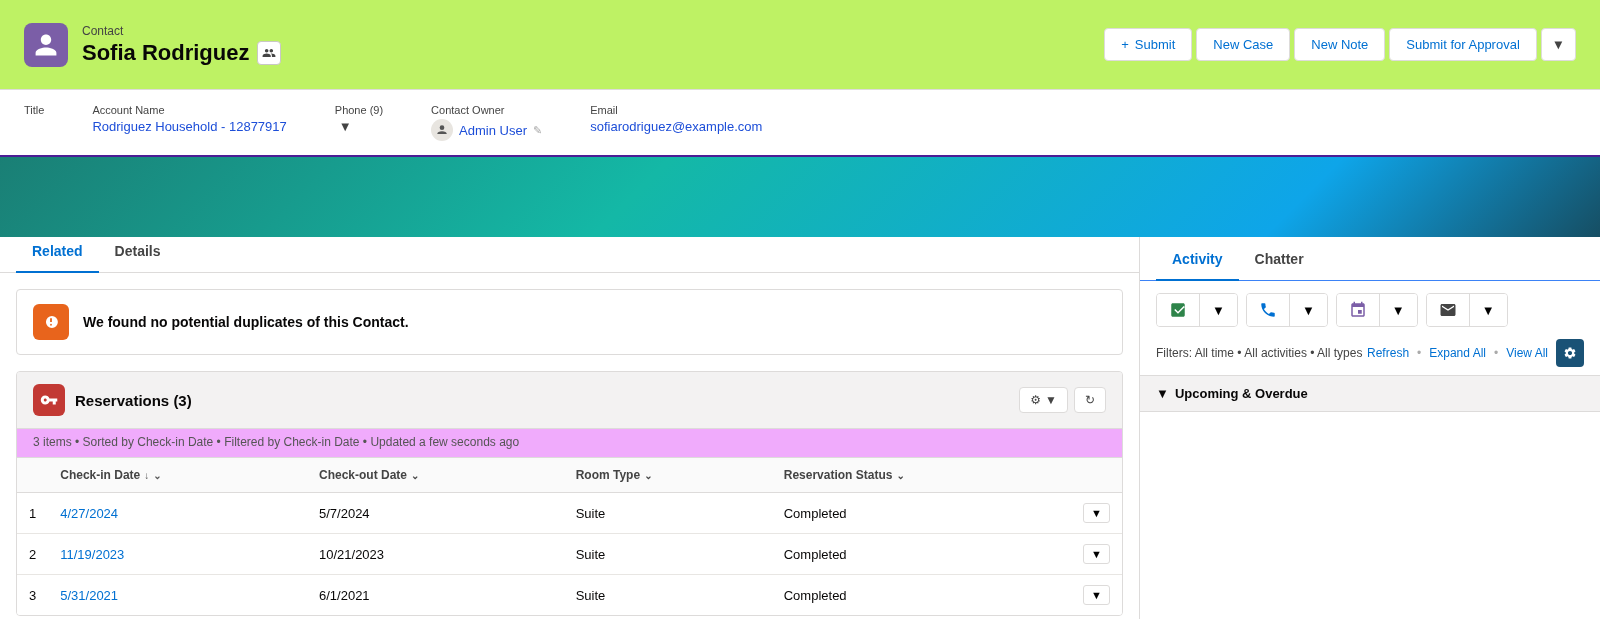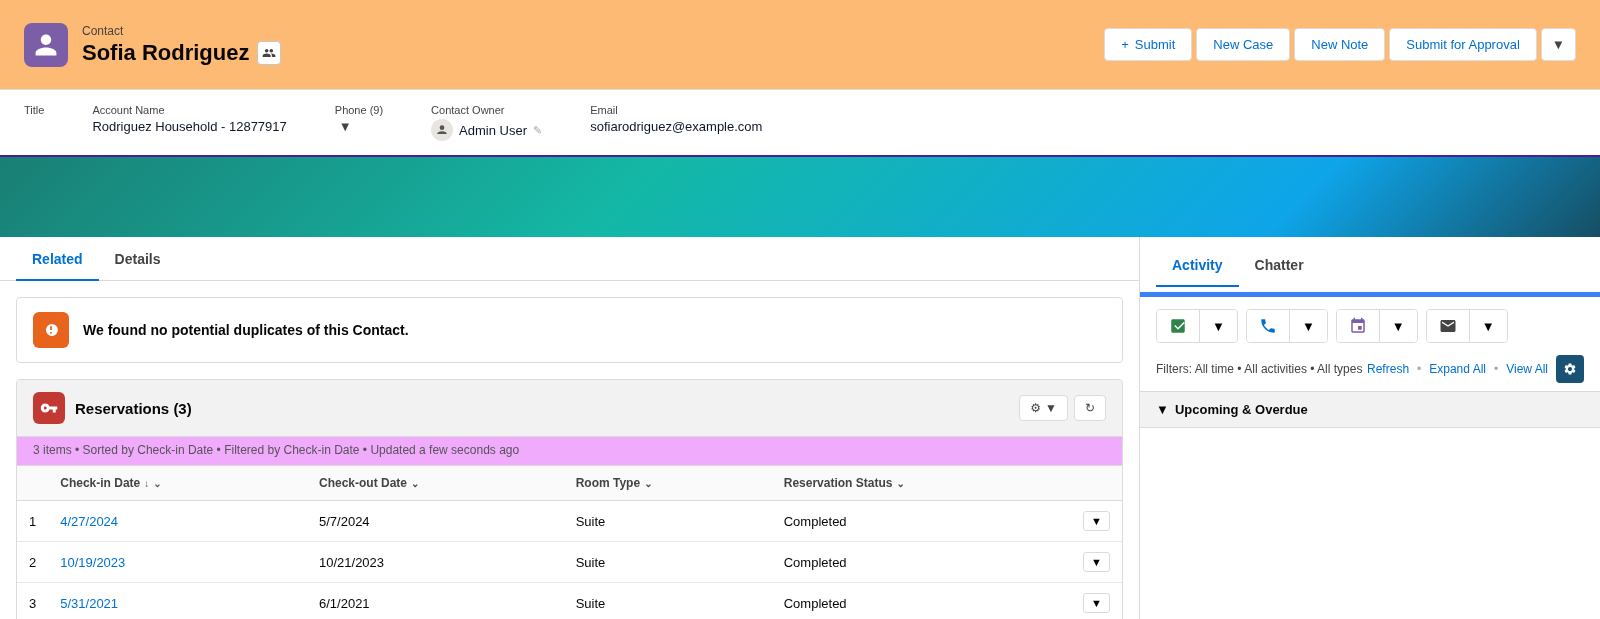--- a/index.html
+++ b/index.html
@@ -1,20 +1,20 @@
 <!DOCTYPE html>
 <html><head>
   <meta charset="utf-8">
   <style>
     * { box-sizing: border-box; margin: 0; padding: 0; }
     body { font-family: 'Salesforce Sans', Arial, sans-serif; font-size: 13px; background: #f3f3f3; }
 
     
     .header {
-      background: #fdba74;
+      background: #bef264;
       border-bottom: 1px solid #dddbda;
       padding: 12px 24px;
       display: flex;
       align-items: center;
       justify-content: space-between;
       min-height: 90px;
     }
     .header-left {
       display: flex;
       align-items: center;
@@ -80,21 +80,21 @@
       background: #fff;
       border-bottom: 2px solid #4c1d95;
       padding: 14px 24px;
       display: flex;
       gap: 48px;
       align-items: flex-start;
     }
     .field-group { display: flex; flex-direction: column; gap: 3px; }
     .field-label { font-size: 11px; color: #444; font-weight: 400; }
     .field-value { font-size: 13px; color: #080707; }
-    .field-link { color: #0f172a; text-decoration: none; cursor: pointer; }
+    .field-link { color: #1d4ed8; text-decoration: none; cursor: pointer; }
     .phone-row { display: flex; align-items: center; gap: 4px; }
     .owner-row { display: flex; align-items: center; gap: 6px; }
     .owner-avatar {
       width: 22px; height: 22px;
       border-radius: 50%;
       background: #e8e5e0;
       display: flex; align-items: center; justify-content: center;
       font-size: 10px; color: #555;
     }
 
@@ -125,21 +125,21 @@
       padding-bottom: 20px;
     }
 
     
     .tabs {
       display: flex;
       border-bottom: 1px solid #dddbda;
       padding: 0 16px;
     }
     .tab {
-      padding: 14px 16px 12px;
+      padding: 6px 16px 12px;
       font-size: 14px;
       font-weight: 600;
       color: #444;
       cursor: pointer;
       border-bottom: 2px solid transparent;
       margin-bottom: -1px;
     }
     .tab.active {
       color: #0070d2;
       border-bottom: 2px solid #0070d2;
@@ -256,22 +256,22 @@
 
     
     .right-panel {
       width: 460px;
       flex-shrink: 0;
       background: #fff;
       padding-bottom: 20px;
     }
     .activity-tabs {
       display: flex;
-      border-bottom: 5px solid #3b82f6;
-      padding: 6px 16px;
+      border-bottom: 1px solid #3b82f6;
+      padding: 0 16px;
     }
     .activity-tab {
       padding: 14px 16px 12px;
       font-size: 14px;
       font-weight: 600;
       color: #444;
       cursor: pointer;
       border-bottom: 2px solid transparent;
       margin-bottom: -1px;
     }
@@ -498,21 +498,21 @@
       <td><a style="color:#0070d2;cursor:pointer;text-decoration:none;">4/27/2024</a></td>
       <td>5/7/2024</td>
       <td>Suite</td>
       <td>Completed</td>
       <td>
         <button class="row-action-btn">▼</button>
       </td>
     </tr>
             <tr>
       <td class="row-num">2</td>
-      <td><a style="color:#0070d2;cursor:pointer;text-decoration:none;">10/19/2023</a></td>
+      <td><a style="color:#0070d2;cursor:pointer;text-decoration:none;">11/19/2023</a></td>
       <td>10/21/2023</td>
       <td>Suite</td>
       <td>Completed</td>
       <td>
         <button class="row-action-btn">▼</button>
       </td>
     </tr>
             <tr>
       <td class="row-num">3</td>
       <td><a style="color:#0070d2;cursor:pointer;text-decoration:none;">5/31/2021</a></td>

